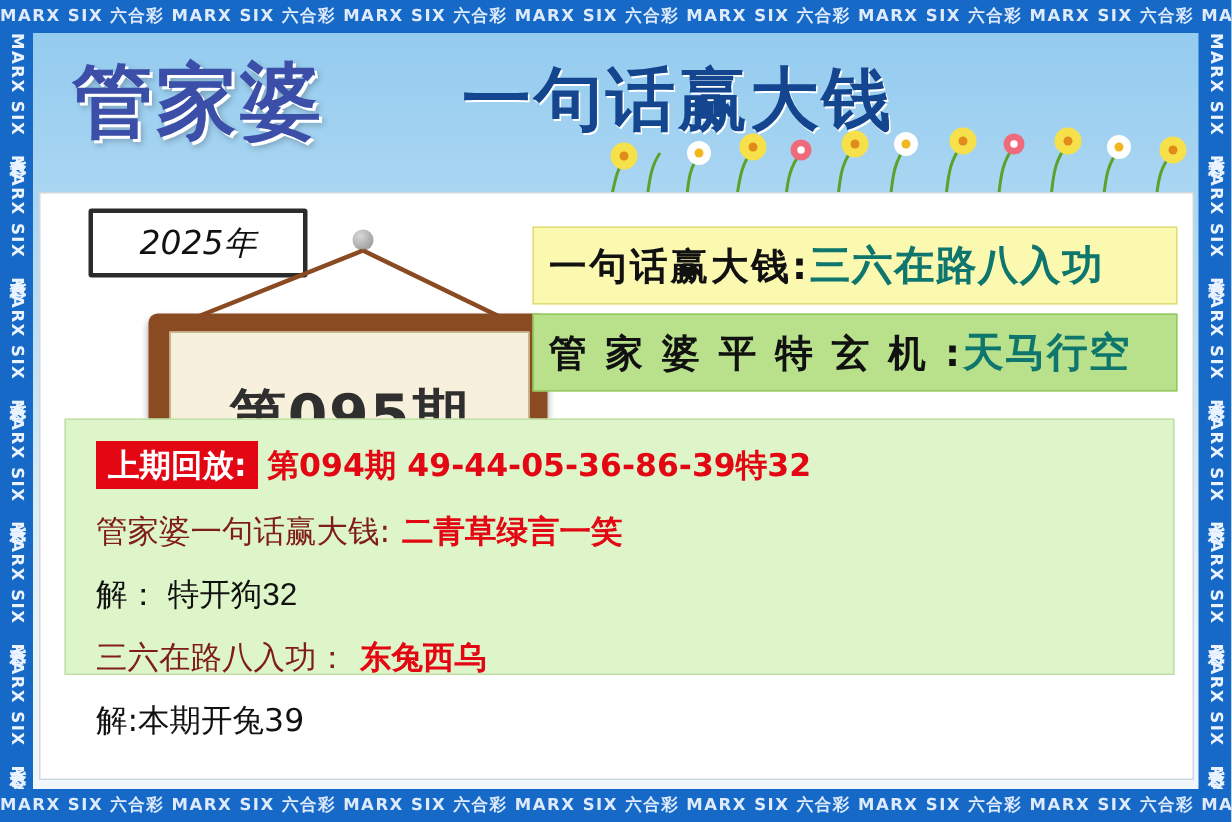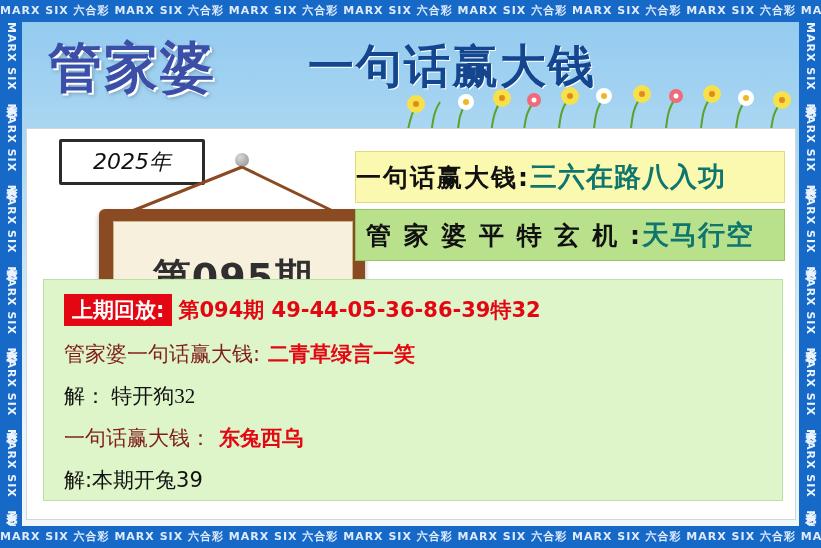--- a/index.html
+++ b/index.html
@@ -79,46 +79,46 @@
   .board .face span{
     font-size:38px;font-weight:bold;color:#2f2f2f;letter-spacing:1px;
     font-family:"DejaVu Sans",sans-serif;
     margin-top:27px;
   }
 
   
   .row-yellow{
     position:absolute;left:328px;top:22px;width:430px;height:52px;
     background:#fbf8b0;border:1px solid #e0dc7a;
-    display:flex;align-items:center;box-sizing:border-box;
+    display:flex;align-items:center;padding-left:10px;box-sizing:border-box;
   }
   .row-green{
     position:absolute;left:328px;top:80px;width:430px;height:52px;
     background:#b9e08b;border:1px solid #93c85f;
     display:flex;align-items:center;padding-left:10px;box-sizing:border-box;text-align:center;
   }
   .lbl-dark{font-size:25px;font-weight:bold;color:#111;letter-spacing:2px;
     font-family:"DejaVu Sans",sans-serif;}
   .lbl-red{font-size:27px;font-weight:bold;color:#0f766e;letter-spacing:1px;
     font-family:"DejaVu Sans",sans-serif;}
 
   
   .content{
-    position:absolute;left:16px;top:150px;width:740px;height:222px;
+    position:absolute;left:16px;top:150px;width:740px;height:171px;
     background:#ddf5c8;border:1px solid #bfe0a4;box-sizing:border-box;
     padding:14px 20px;
   }
   .line{margin:0 0 14px 0;display:flex;align-items:center;flex-wrap:wrap;}
   .tag-red-bg{
     background:#e30613;color:#ffffff;font-weight:bold;font-size:21px;
     padding:2px 8px;margin-right:6px;font-family:"DejaVu Sans",sans-serif;
   }
   .t-red{color:#e30613;font-weight:bold;font-size:21px;font-family:"DejaVu Sans",sans-serif;}
   .t-blue{color:#7f1d1d;font-weight:normal;font-size:21px;font-family:"DejaVu Sans",sans-serif;}
-  .t-black{color:#111;font-size:21px;font-family:Liberation Serif, serif;}
+  .t-black{color:#111;font-size:21px;font-family:Liberation Sans, sans-serif;}
   .t-black-b{color:#111;font-size:21px;font-family:"DejaVu Sans",sans-serif;}
   .sp{display:inline-block;width:8px;}
 </style>
 </head>
 <body>
 
 <div class="band top">
   <span class="inner">MARX SIX 六合彩  MARX SIX 六合彩  MARX SIX 六合彩  MARX SIX 六合彩  MARX SIX 六合彩  MARX SIX 六合彩  MARX SIX 六合彩  MARX SIX 六合彩  MARX SIX 六合彩  MARX SIX 六合彩  MARX SIX 六合彩  MARX SIX 六合彩  MARX SIX 六合彩  MARX SIX 六合彩  MARX SIX 六合彩  MARX SIX 六合彩  MARX SIX 六合彩  MARX SIX 六合彩  MARX SIX 六合彩  MARX SIX 六合彩  MARX SIX 六合彩  MARX SIX 六合彩  MARX SIX 六合彩  MARX SIX 六合彩  MARX SIX 六合彩  MARX SIX 六合彩  MARX SIX 六合彩  MARX SIX 六合彩  MARX SIX 六合彩  MARX SIX 六合彩  MARX SIX 六合彩  MARX SIX 六合彩  MARX SIX 六合彩  MARX SIX 六合彩  MARX SIX 六合彩  MARX SIX 六合彩  MARX SIX 六合彩  MARX SIX 六合彩  MARX SIX 六合彩  MARX SIX 六合彩  </span>
 </div>
 <div class="band bottom">
@@ -215,21 +215,21 @@
       <span class="t-blue">管家婆一句话赢大钱:</span>
       <span class="sp"></span>
       <span class="t-red">二青草绿言一笑</span>
     </div>
 
     <div class="line">
       <span class="t-black">解：  特开狗32</span>
     </div>
 
     <div class="line">
-      <span class="t-blue">一句话赢大钱：</span>
+      <span class="t-blue">三六在路八入功：</span>
       <span class="sp"></span>
       <span class="t-red">东兔西乌</span>
     </div>
 
     <div class="line">
       <span class="t-black-b">解:本期开兔39</span>
     </div>
 
   </div>
 </div>

